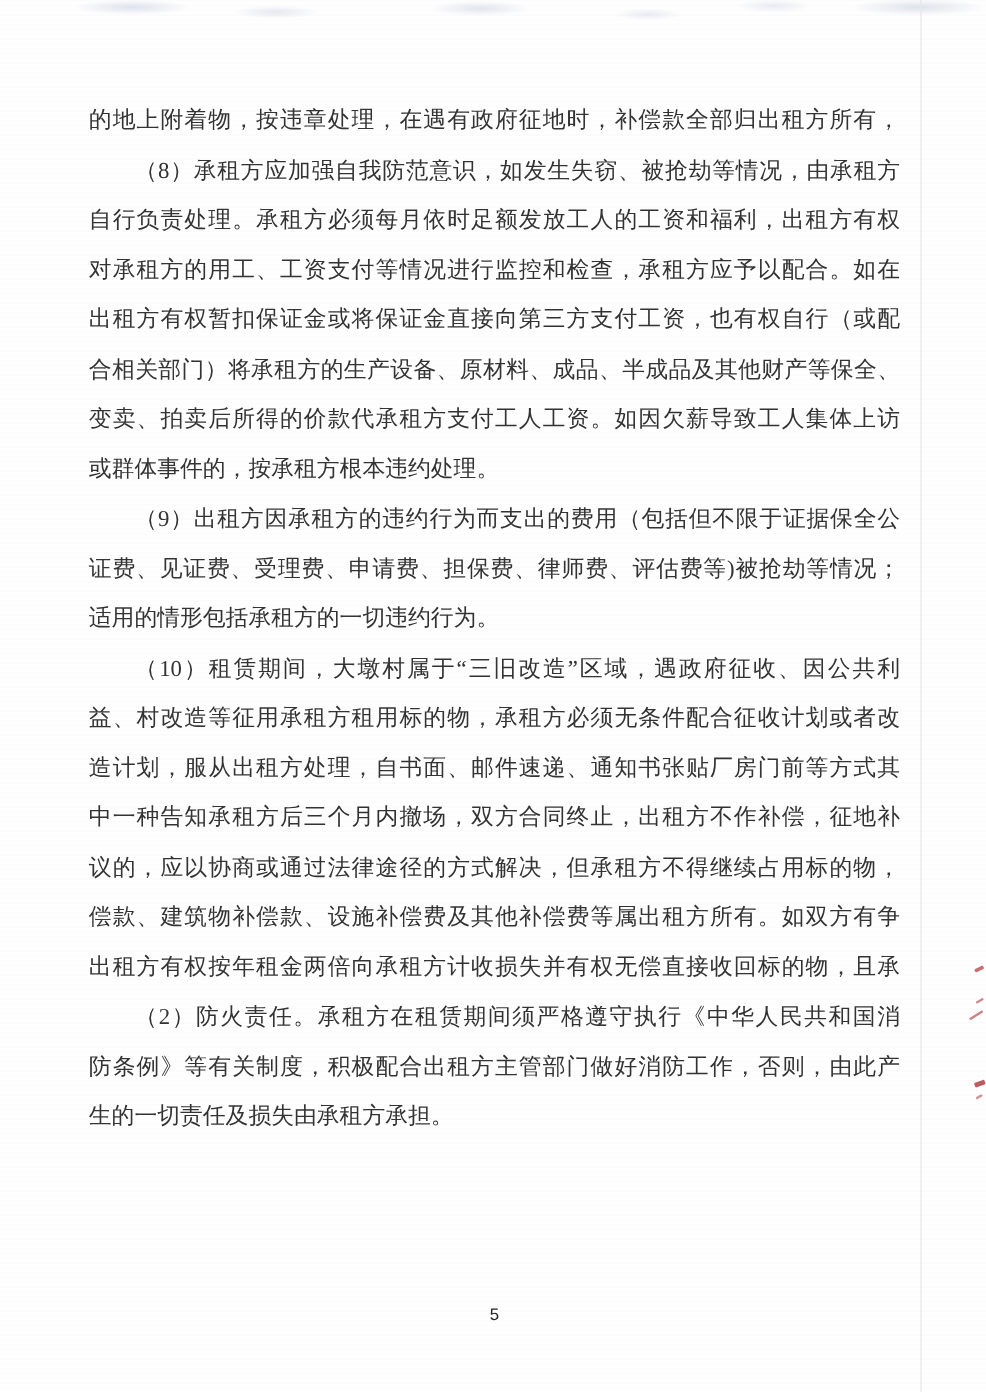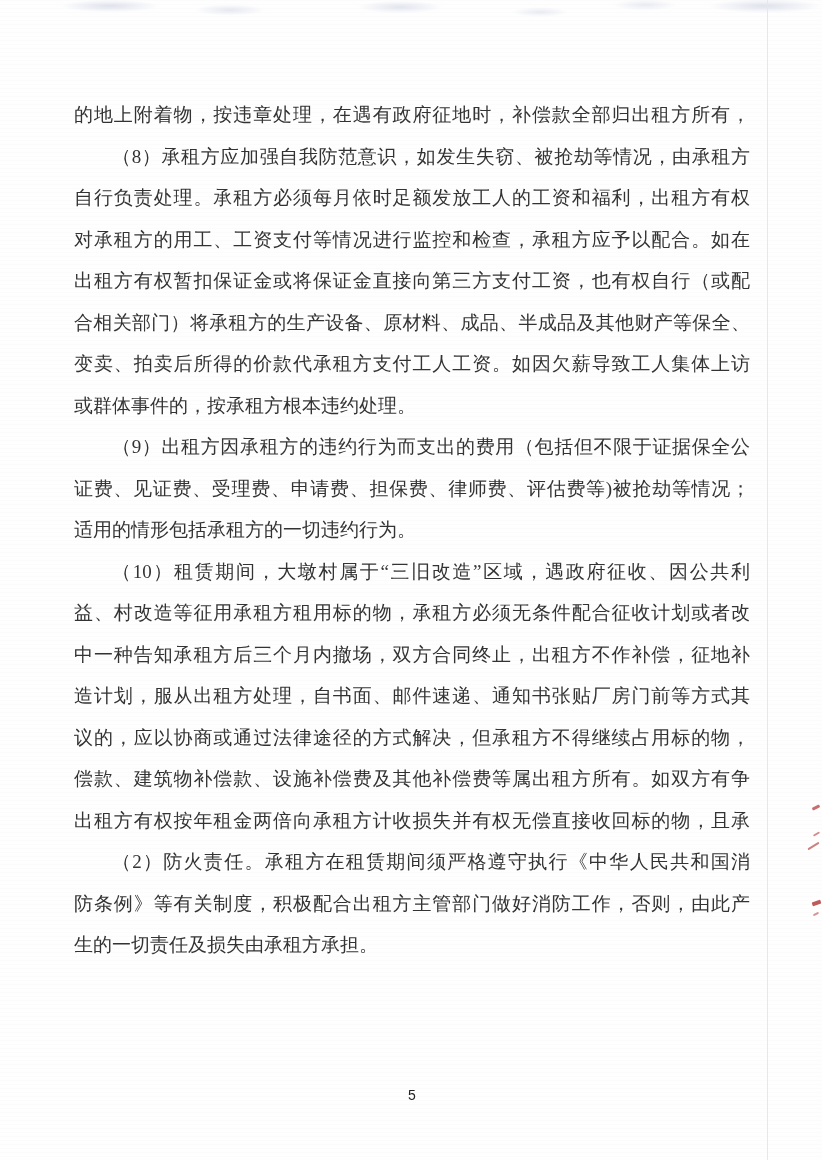--- a/index.html
+++ b/index.html
@@ -48,21 +48,21 @@
   
   .edge-line {
     position: absolute;
     left: 767px; top: 0;
     width: 1px; height: 1160px;
     background: #e7e7ea;
   }
   .doc-text {
     position: absolute;
     left: 74px;
-    top: 94px;
+    top: 80px;
     width: 676px;
     font-size: 19px;
     line-height: 41.5px;
     color: #333333;
     letter-spacing: 0;
   }
   .para { margin: 0; }
   .line {
     text-align: justify;
     text-align-last: justify;
@@ -117,22 +117,22 @@
 
     <div class="para">
       <div class="line indent">（9）出租方因承租方的违约行为而支出的费用（包括但不限于证据保全公</div>
       <div class="line">证费、见证费、受理费、申请费、担保费、律师费、评估费等)被抢劫等情况；</div>
       <div class="line last">适用的情形包括承租方的一切违约行为。</div>
     </div>
 
     <div class="para">
       <div class="line indent">（10）租赁期间，大墩村属于“三旧改造”区域，遇政府征收、因公共利</div>
       <div class="line">益、村改造等征用承租方租用标的物，承租方必须无条件配合征收计划或者改</div>
+      <div class="line">造计划，服从出租方处理，自书面、邮件速递、通知书张贴厂房门前等方式其</div>
       <div class="line">中一种告知承租方后三个月内撤场，双方合同终止，出租方不作补偿，征地补</div>
-      <div class="line">造计划，服从出租方处理，自书面、邮件速递、通知书张贴厂房门前等方式其</div>
       <div class="line">议的，应以协商或通过法律途径的方式解决，但承租方不得继续占用标的物，</div>
       <div class="line">偿款、建筑物补偿款、设施补偿费及其他补偿费等属出租方所有。如双方有争</div>
       <div class="line">出租方有权按年租金两倍向承租方计收损失并有权无偿直接收回标的物，且承</div>
     </div>
 
     <div class="para">
       <div class="line indent">（2）防火责任。承租方在租赁期间须严格遵守执行《中华人民共和国消</div>
       <div class="line">防条例》等有关制度，积极配合出租方主管部门做好消防工作，否则，由此产</div>
       <div class="line last">生的一切责任及损失由承租方承担。</div>
     </div>

